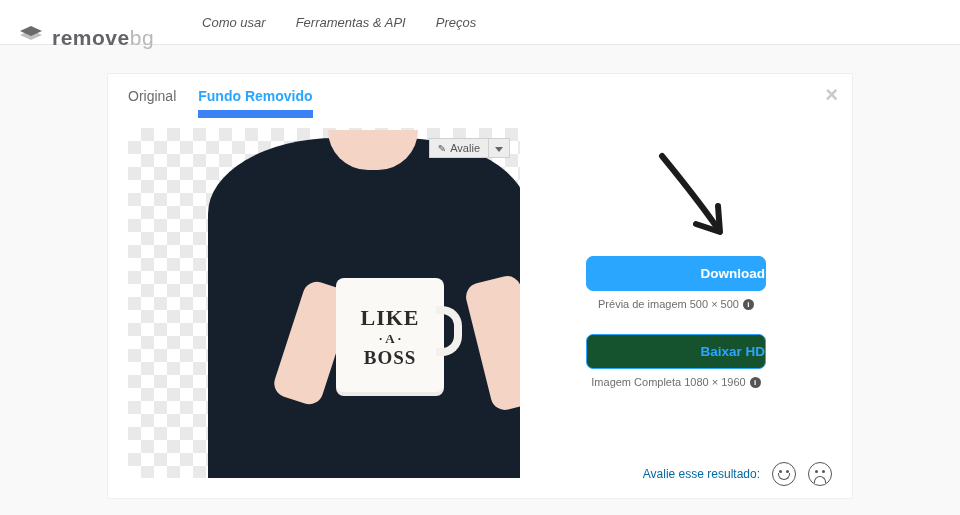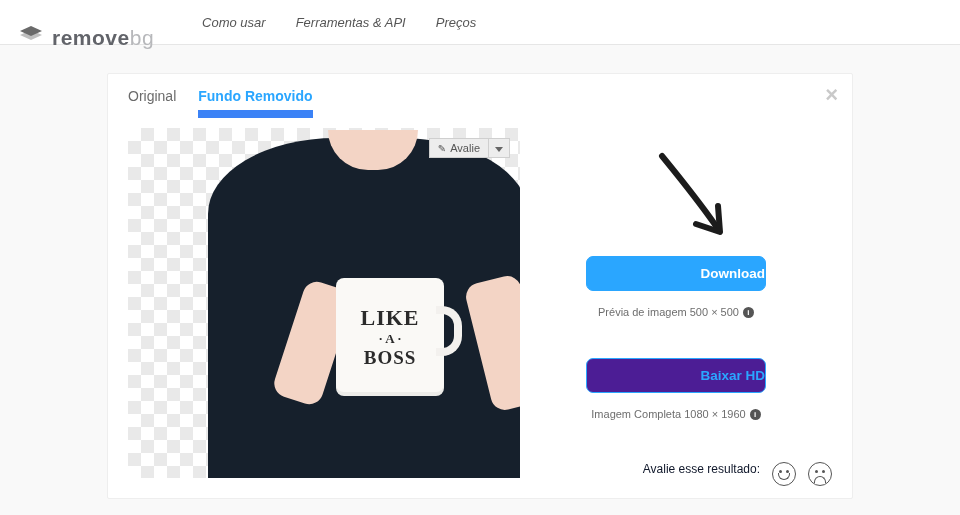--- a/index.html
+++ b/index.html
@@ -157,27 +157,27 @@
     border-radius: 7px;
     cursor: pointer;
   }
   .btn-primary {
     margin-top: 128px;
     background: #2aa6ff;
     color: #fff;
     border: 1px solid #2aa6ff;
   }
   .btn-outline {
-    margin-top: 40px;
-    background: #4c1d95;
+    margin-top: 24px;
+    background: #14532d;
     color: #2aa6ff;
     border: 1.5px solid #2aa6ff;
   }
   .caption {
-    margin-top: 15px;
+    margin-top: 7px;
     font-size: 11px;
     color: #6e6e6e;
     display: flex;
     align-items: center;
     gap: 4px;
   }
   .info-dot {
     display: inline-flex;
     width: 11px; height: 11px;
     background: #555;
@@ -186,24 +186,24 @@
     font-size: 8px;
     align-items: center;
     justify-content: center;
     font-weight: bold;
   }
   
   .rate {
     position: absolute;
     bottom: 12px; right: 20px;
     display: flex;
-    align-items: flex-start;
+    align-items: center;
     gap: 12px;
     font-size: 12px;
-    color: #0f172a;
+    color: #0369a1;
   }
   .face {
     width: 24px; height: 24px;
     border: 1.5px solid #555;
     border-radius: 50%;
     position: relative;
     cursor: pointer;
   }
   .face::before, .face::after {
     content: "";

